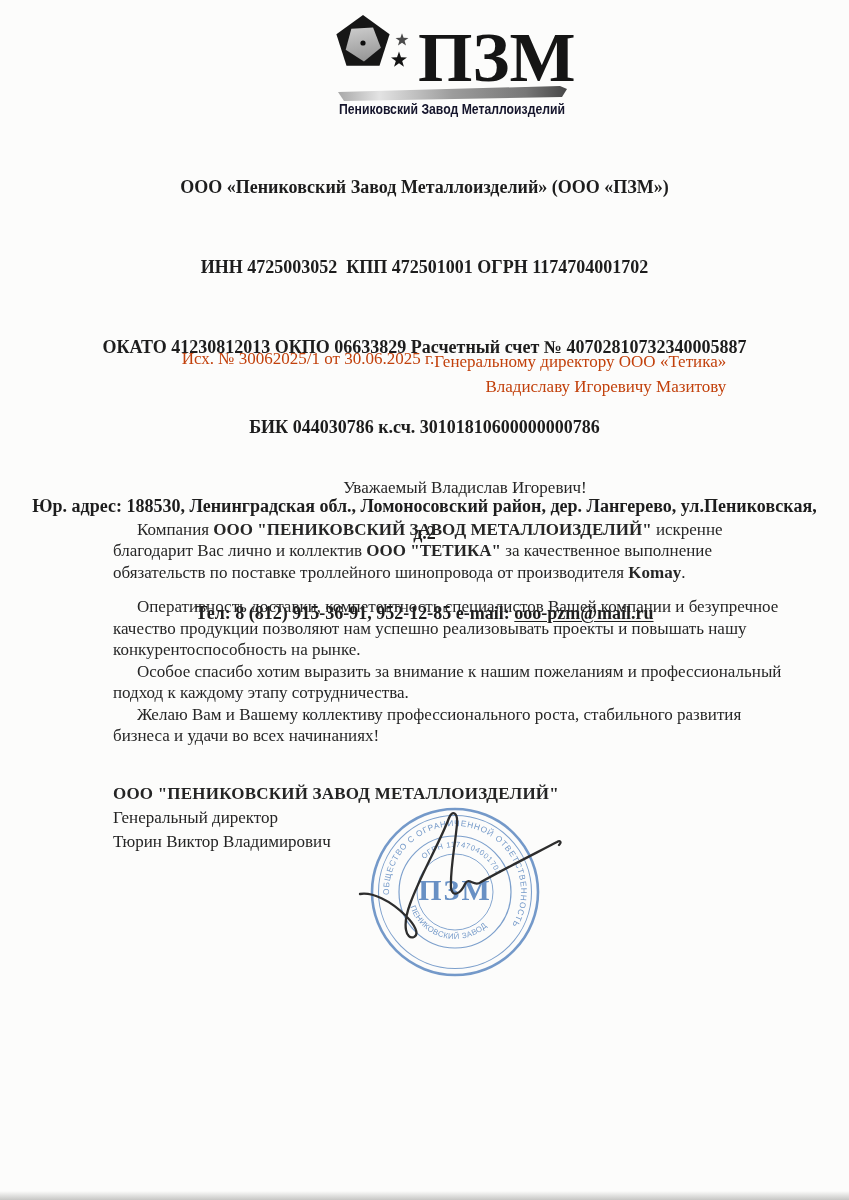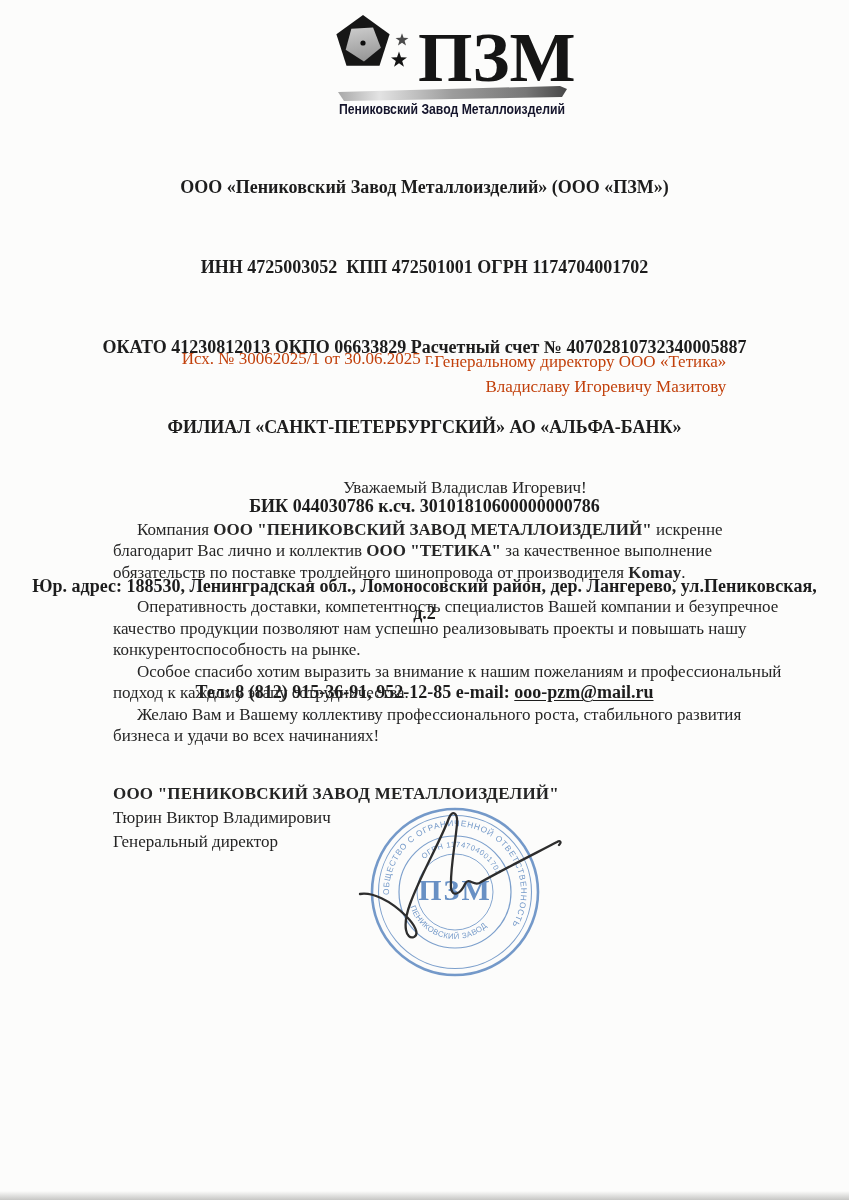--- a/index.html
+++ b/index.html
@@ -85,21 +85,20 @@
       <polygon points="2,80 224,74 231,77 226,85 8,89" fill="url(#bar)"></polygon>
 
       <text x="116" y="102" text-anchor="middle" font-family="Liberation Sans, sans-serif" font-weight="bold" font-size="15.5" fill="#15152c" textLength="226" lengthAdjust="spacingAndGlyphs">Пениковский Завод Металлоизделий</text>
     </svg>
   </div>
 
   <div class="letterhead">
     <div>ООО «Пениковский Завод Металлоизделий» (ООО «ПЗМ»)</div>
     <div>ИНН 4725003052  КПП 472501001 ОГРН 1174704001702</div>
     <div>ОКАТО 41230812013 ОКПО 06633829 Расчетный счет № 40702810732340005887</div>
-    <div>ФИЛИАЛ «САНКТ-ПЕТЕРБУРГСКИЙ» АО «АЛЬФА-БАНК»</div>
     <div>БИК 044030786 к.сч. 30101810600000000786</div>
     <div>Юр. адрес: 188530, Ленинградская обл., Ломоносовский район, дер. Лангерево, ул.Пениковская, д.2</div>
     <div><span>Тел: 8 (812) 915-36-91, 952-12-85 e-mail: </span><span class="email">ooo-pzm@mail.ru</span></div>
   </div>
 
   <div class="ref-row">
     <div>Исх. № 30062025/1 от 30.06.2025 г.</div>
     <div class="recipient">
       <div>Генеральному директору ООО «Тетика»</div>
       <div>Владиславу Игоревичу Мазитову</div>
@@ -109,22 +108,22 @@
   <div class="letter-body">
     <p class="salutation">Уважаемый Владислав Игоревич!</p>
     <p class="p-first"><span>Компания </span><span class="b">ООО "ПЕНИКОВСКИЙ ЗАВОД МЕТАЛЛОИЗДЕЛИЙ"</span><span> искренне благодарит Вас лично и коллектив </span><span class="b">ООО "ТЕТИКА"</span><span> за качественное выполнение обязательств по поставке троллейного шинопровода от производителя </span><span class="b">Komay</span><span>.</span></p>
     <p>Оперативность доставки, компетентность специалистов Вашей компании и безупречное качество продукции позволяют нам успешно реализовывать проекты и повышать нашу конкурентоспособность на рынке.</p>
     <p>Особое спасибо хотим выразить за внимание к нашим пожеланиям и профессиональный подход к каждому этапу сотрудничества.</p>
     <p>Желаю Вам и Вашему коллективу профессионального роста, стабильного развития бизнеса и удачи во всех начинаниях!</p>
   </div>
 
   <div class="sig-block">
     <div class="sig-company">ООО "ПЕНИКОВСКИЙ ЗАВОД МЕТАЛЛОИЗДЕЛИЙ"</div>
+    <div>Генеральный директор</div>
     <div>Тюрин Виктор Владимирович</div>
-    <div>Генеральный директор</div>
   </div>
 
   <svg class="stamp" width="180" height="178" viewBox="0 0 180 178">
     <defs>
       <path id="arcOuter" d="M 27 110.6 A 66 66 0 1 1 151 110.6" fill="none"></path>
       <path id="arcOgrn" d="M 50 65.5 A 45 45 0 0 1 128 65.5" fill="none"></path>
       <path id="arcInner" d="M 48.3 111.5 A 47 47 0 0 0 129.7 111.5" fill="none"></path>
     </defs>
     <g stroke="#4678b8" fill="none">
       <circle cx="89" cy="88" r="83" stroke-width="2.6" opacity="0.85"></circle>

